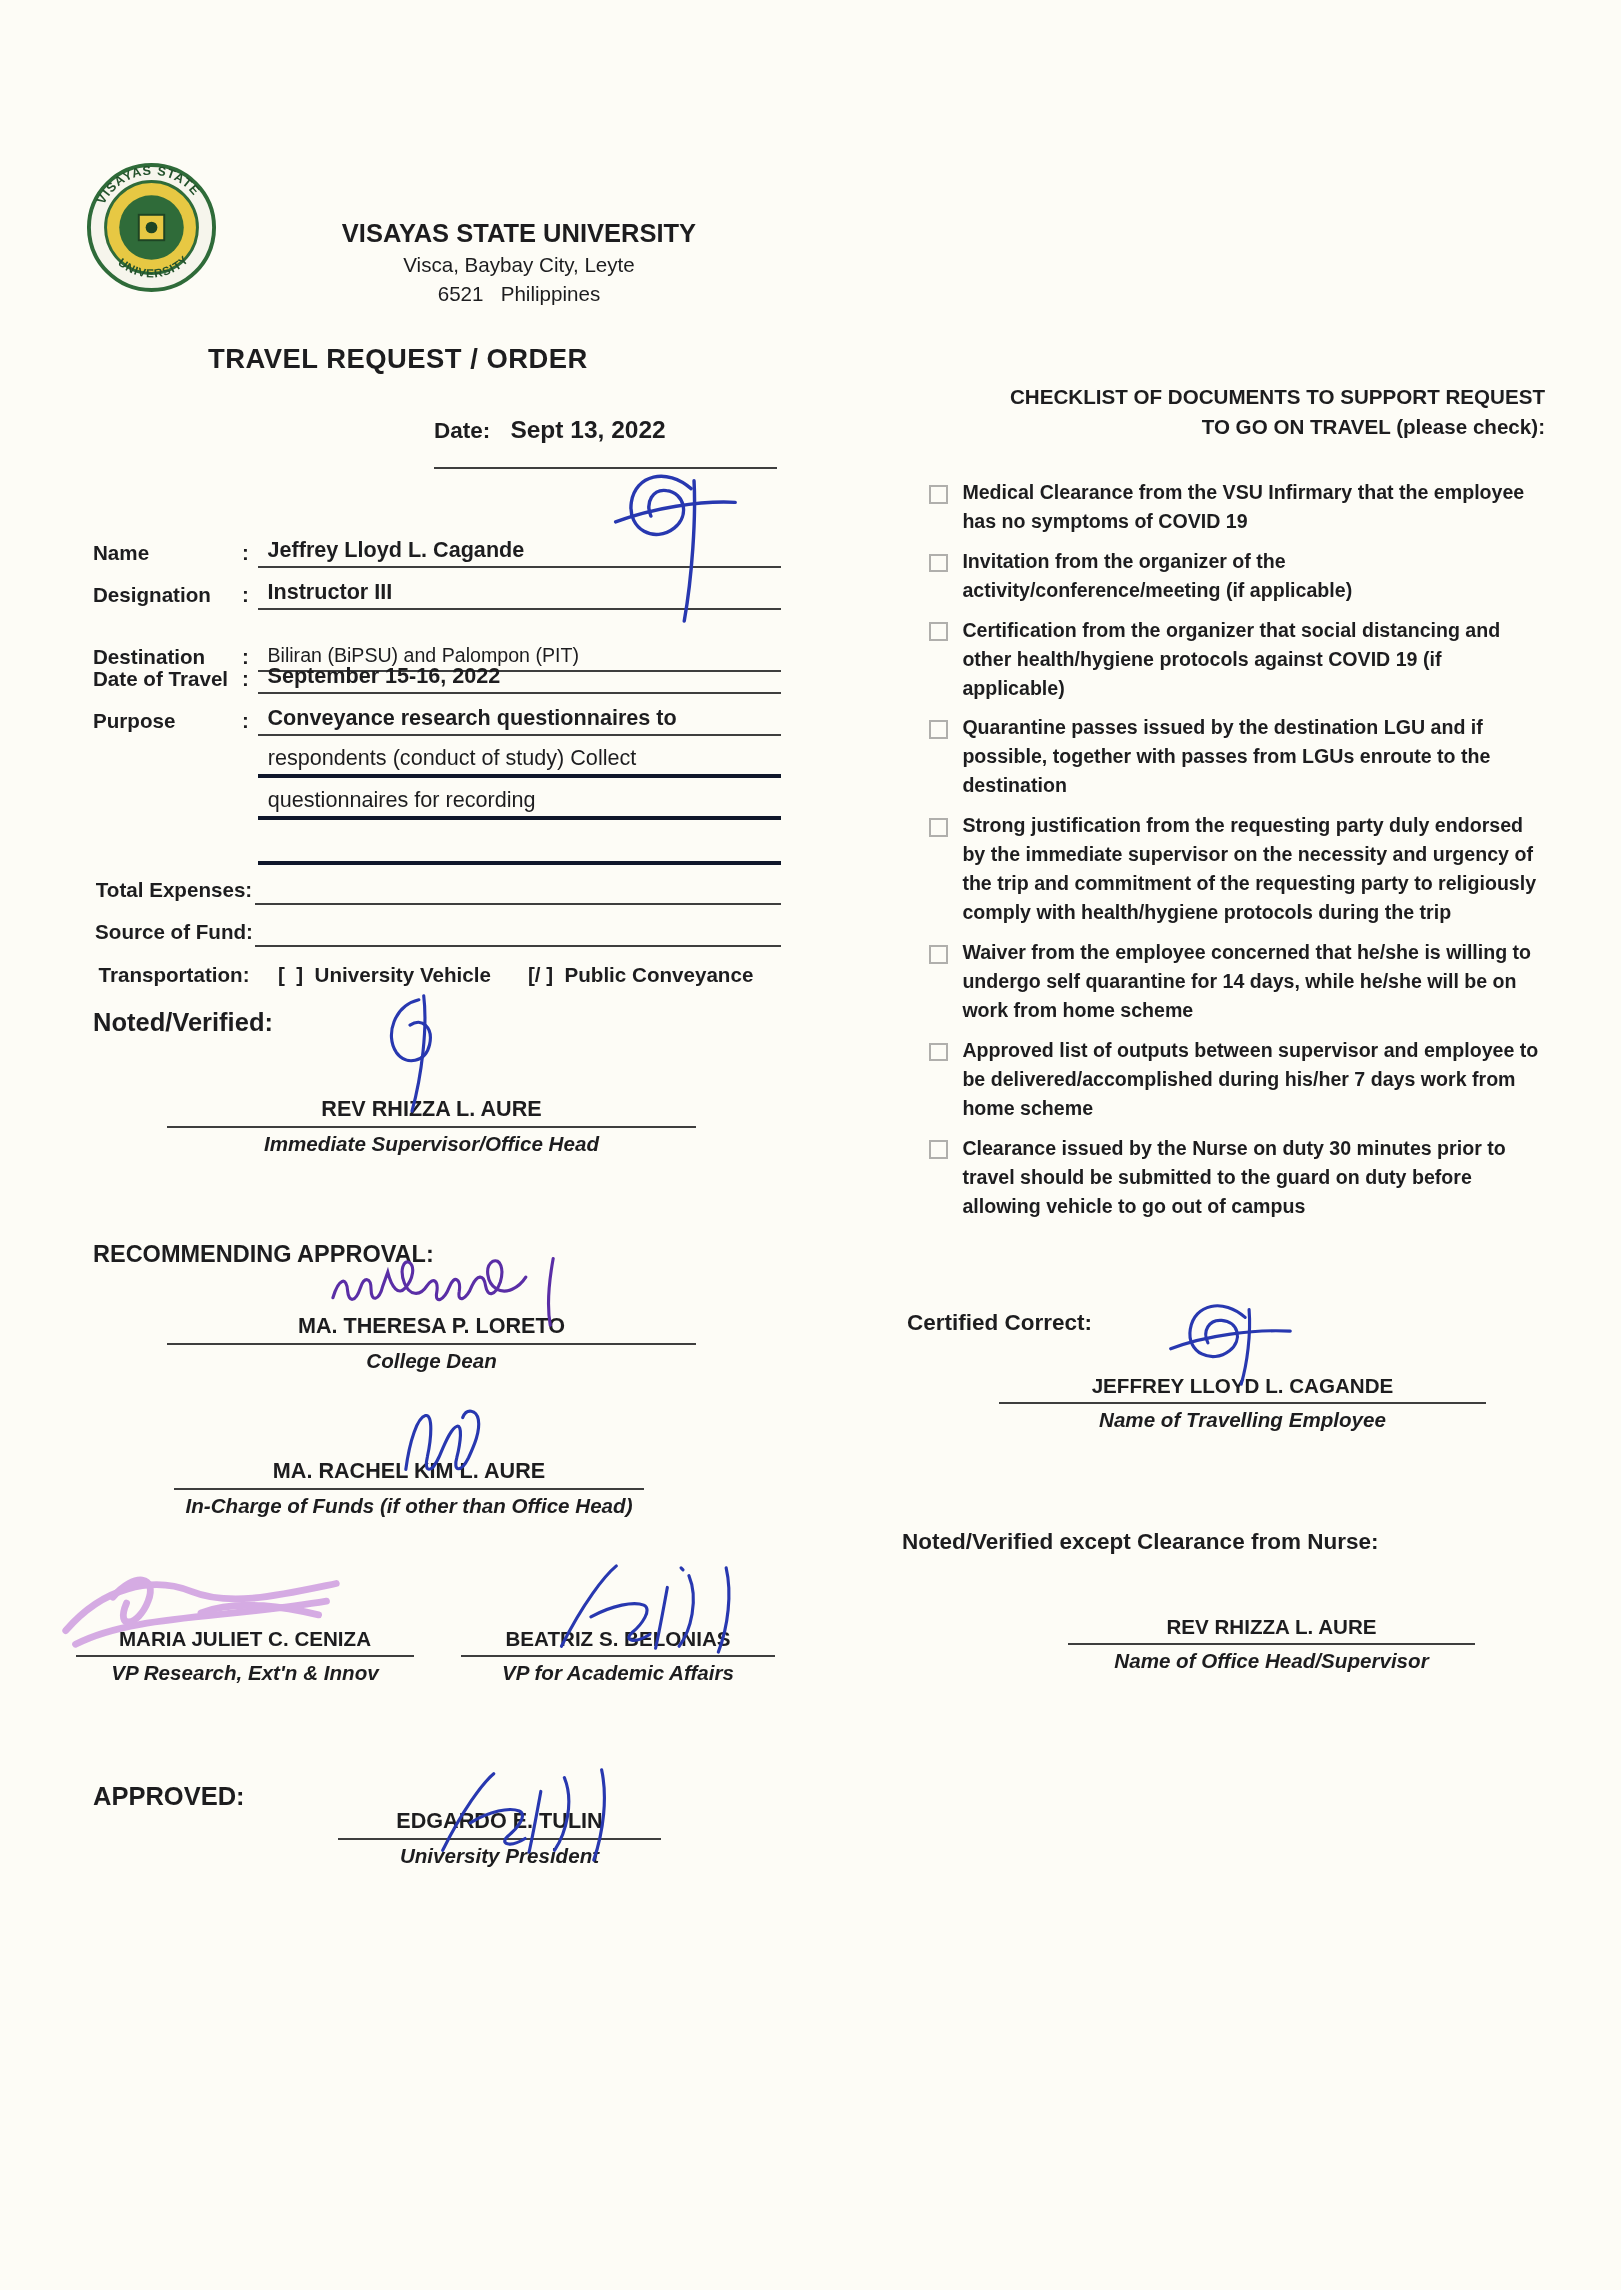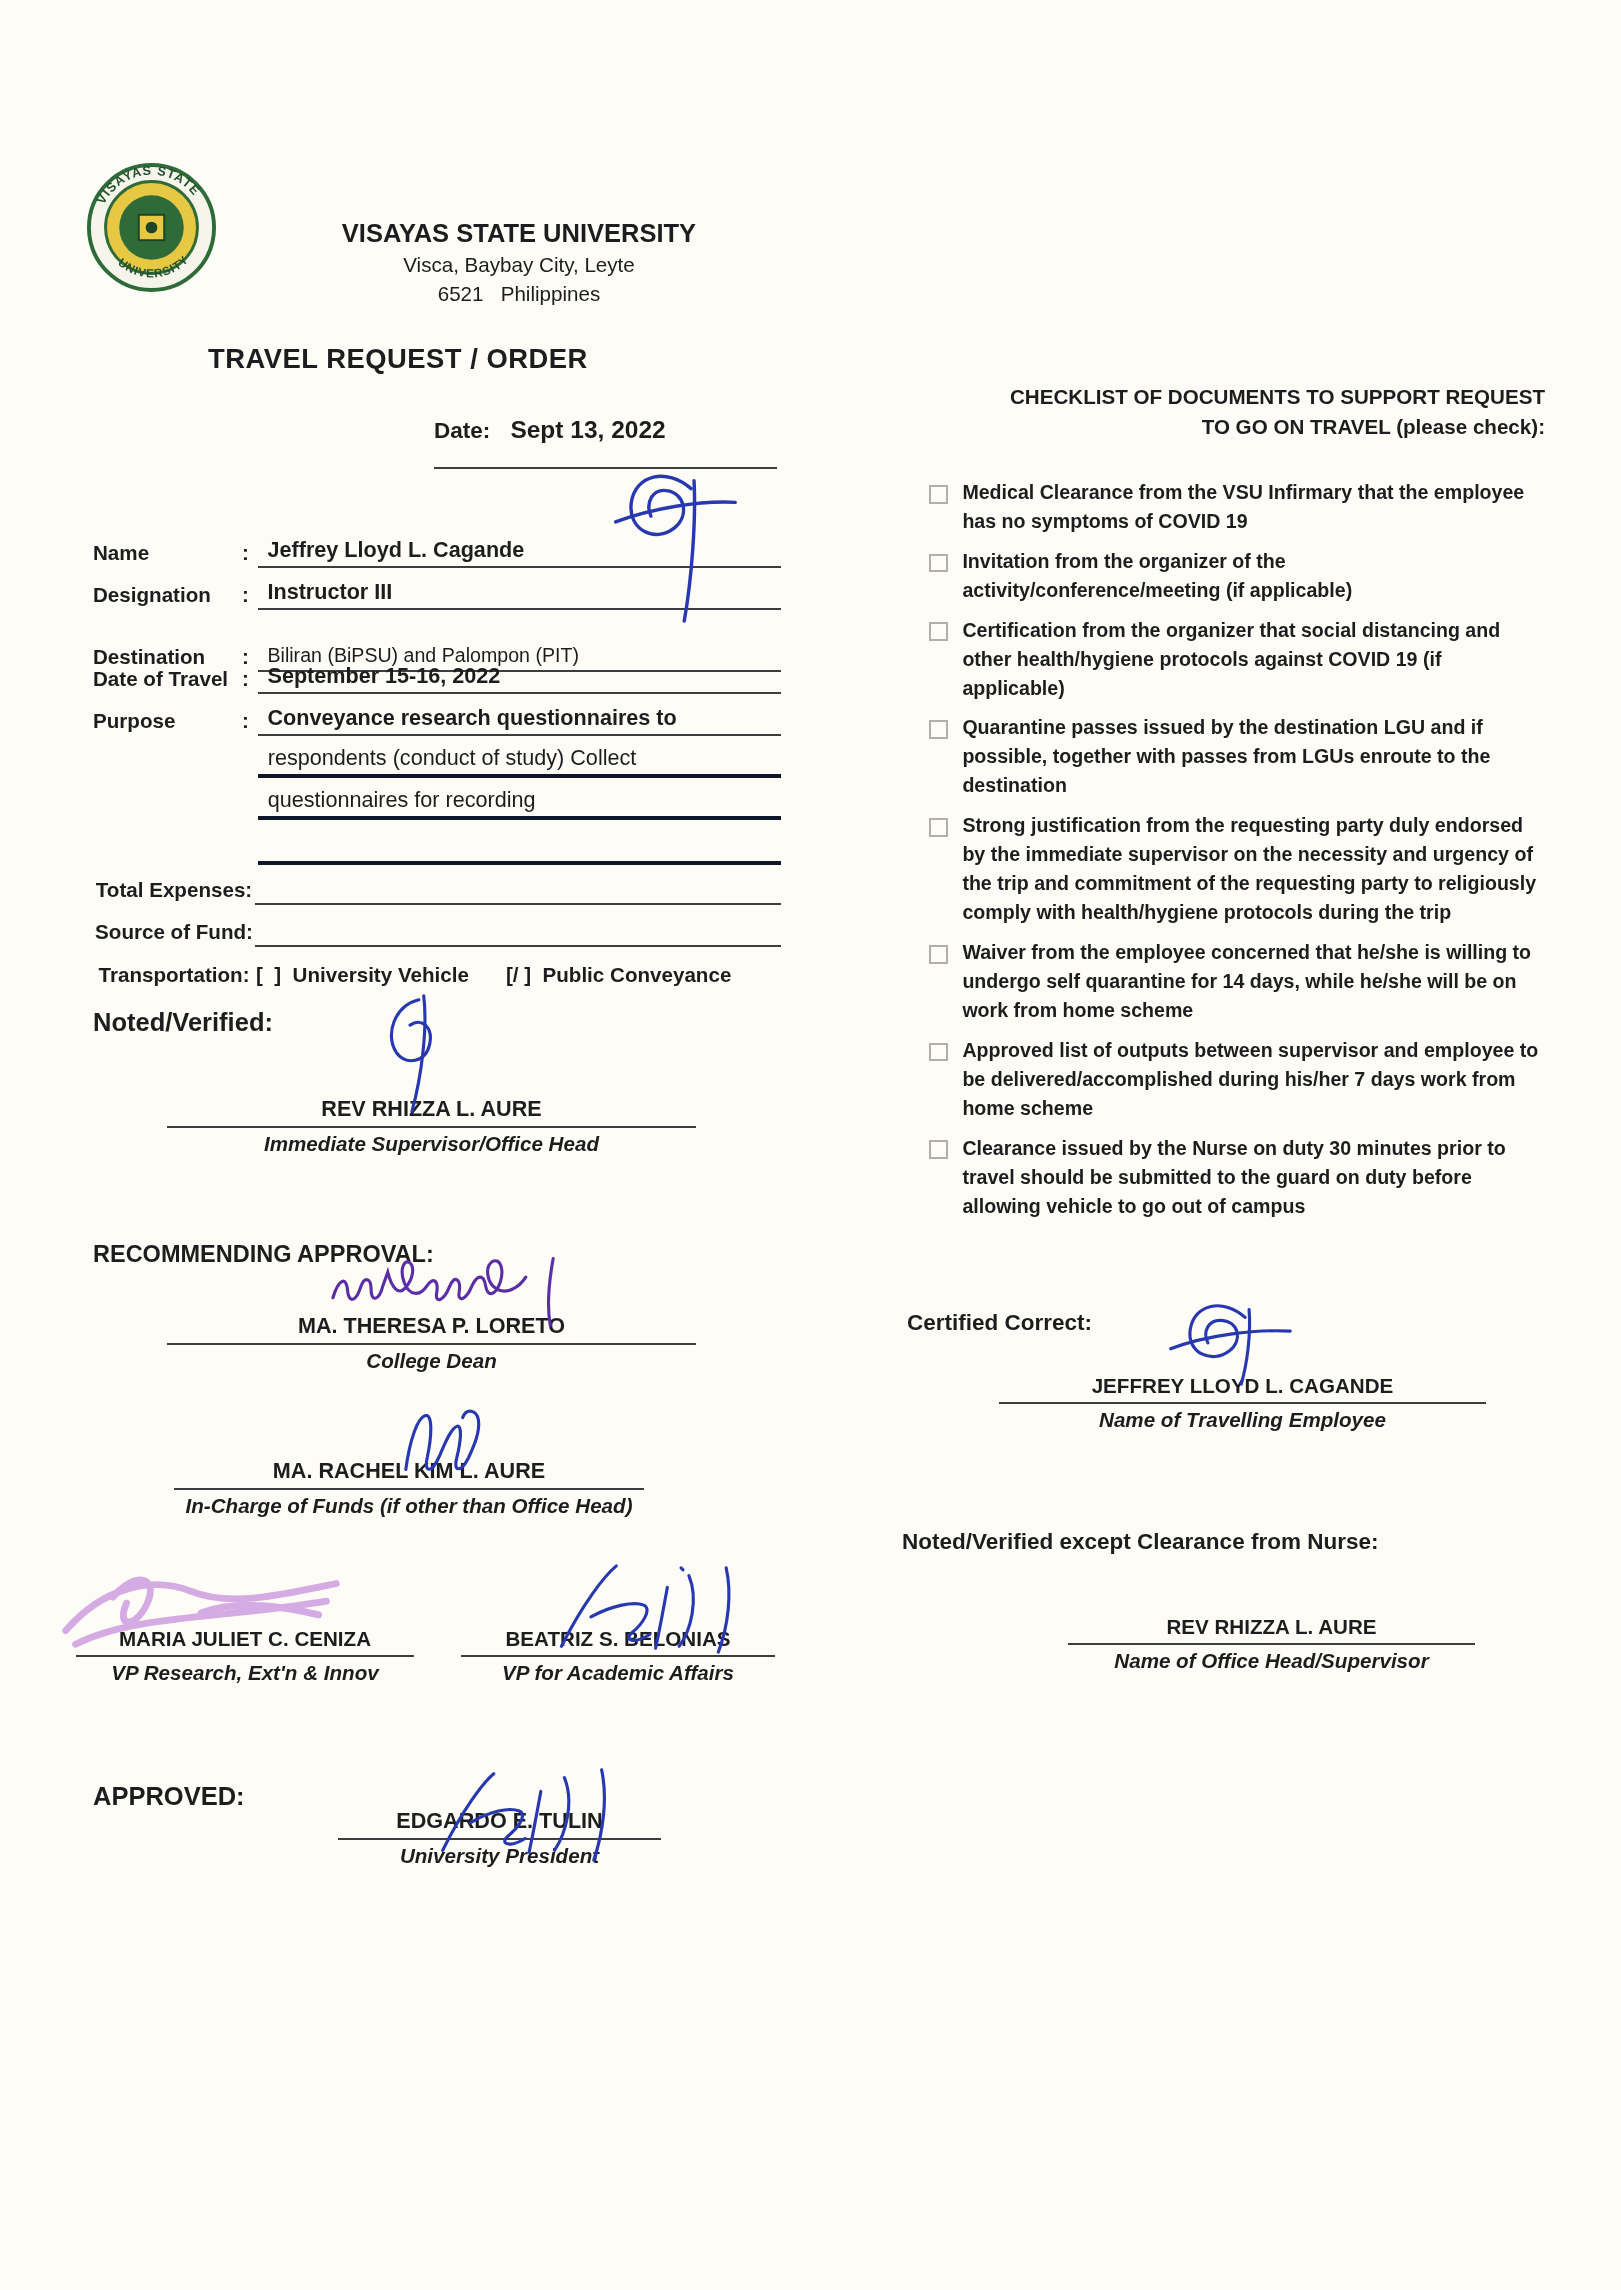--- a/index.html
+++ b/index.html
@@ -129,21 +129,21 @@
     <span class="fvalue"></span>
   </div>
 
   <div class="frow" style="top:908px;height:39px">
     <span class="flabel wide">Source of Fund:</span>
     <span class="fvalue"></span>
   </div>
 
   <div class="frow" style="top:949px;height:41px">
     <span class="flabel wide">Transportation:</span>
-    <span class="transport-opt" style="margin-left:1px">[  ]  University Vehicle</span>
+    <span class="transport-opt" style="margin-left:23px">[  ]  University Vehicle</span>
     <span class="transport-opt" style="margin-left:37px">[/ ]  Public Conveyance</span>
   </div>
 
   <div class="sec-heading" style="left:93px;top:1008px;font-size:25.5px">Noted/Verified:</div>
   <div class="sigblock" style="left:167px;top:1096px;width:529px">
     <div class="signame">REV RHIZZA L. AURE</div>
     <div class="sigtitle">Immediate Supervisor/Office Head</div>
   </div>
 
   <div class="sec-heading" style="left:93px;top:1241px;font-size:23.5px">RECOMMENDING APPROVAL:</div>

